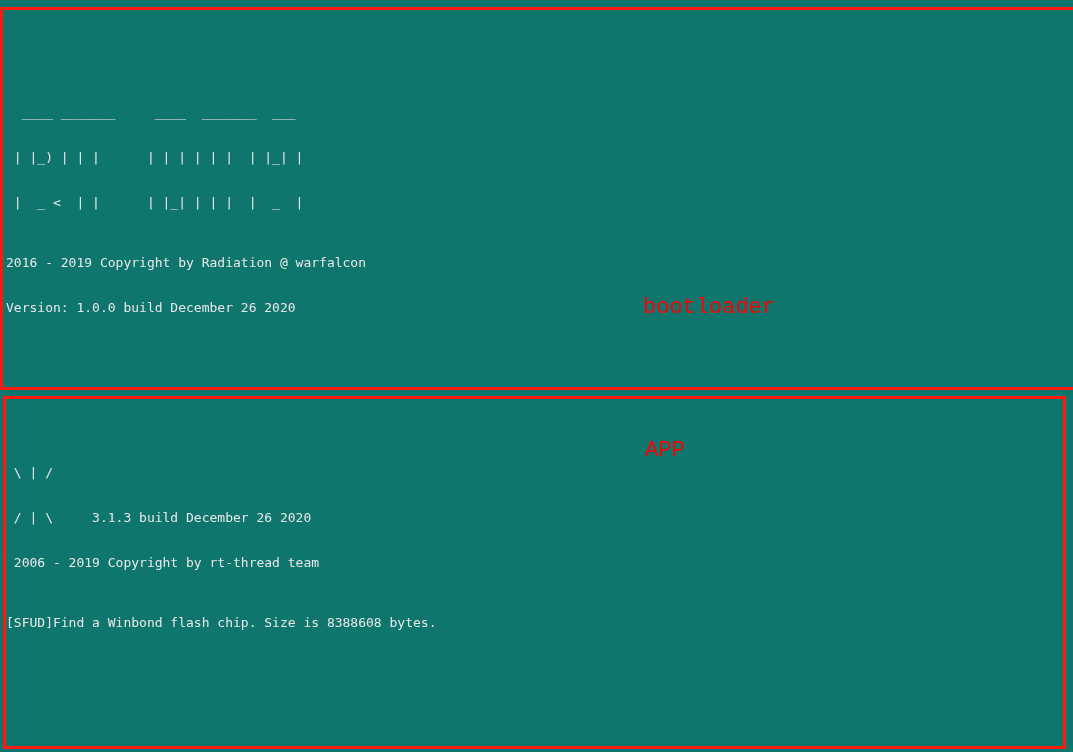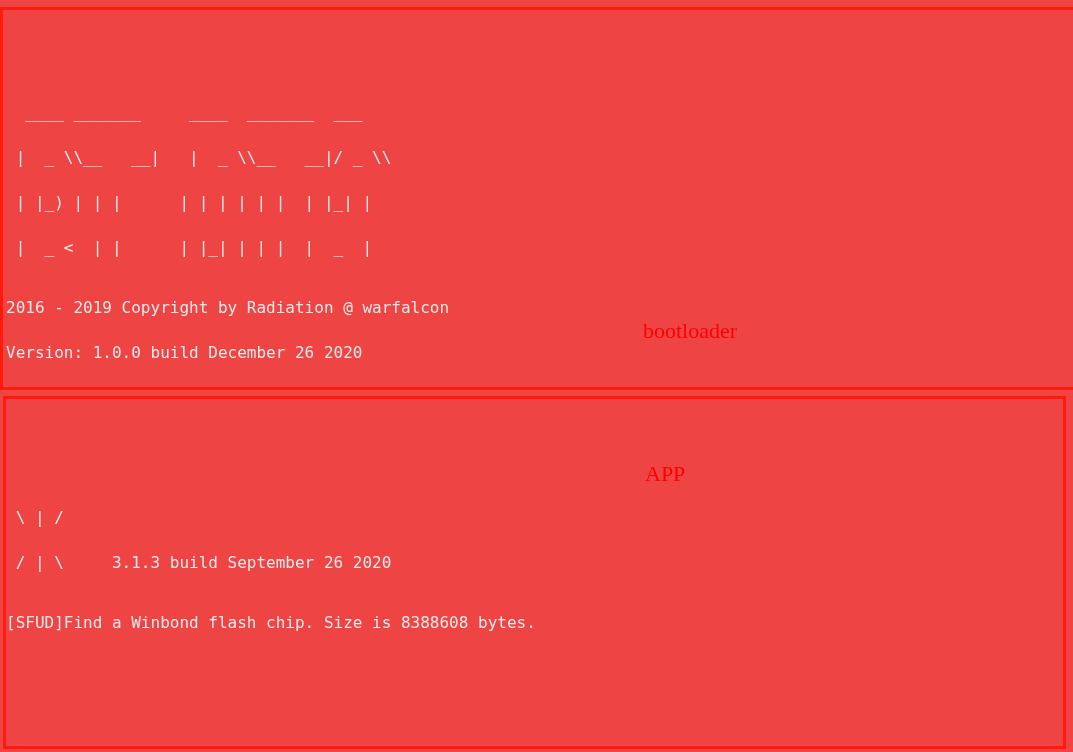--- a/index.html
+++ b/index.html
@@ -12,23 +12,23 @@
     height: 752px;
     position: relative;
     overflow: hidden;
     font-family: "DejaVu Sans Mono", "Liberation Mono", monospace;
   }
   #terminal {
     position: absolute;
     left: 0; top: 0;
     width: 1073px;
     height: 752px;
-    background: #ef4444;
+    background: #0f766e;
     color: #e8e8e8;
-    font-size: 16px;
+    font-size: 13px;
     line-height: 15px;
     white-space: pre;
     letter-spacing: 0px;
   }
   .blk {
     padding: 0;
     margin: 0;
   }
   .line {
     height: 15px;
@@ -52,53 +52,52 @@
   }
   #box-app {
     left: 3px;
     top: 396px;
     width: 1063px;
     height: 353px;
   }
   .redlabel {
     position: absolute;
     color: #ff0000;
-    font-family: Liberation Serif, serif;
+    font-family: Liberation Mono, monospace;
     font-size: 22px;
     font-weight: 400;
     white-space: pre;
-    margin-top: 23px;
   }
   #label-bootloader { left: 643px; top: 295px; }
   #label-app { left: 645px; top: 438px; }
 
   
   .sp { height: 15px; }
 </style>
 </head>
 <body>
 
 <div id="terminal">
 
   
   <div class="blk">
 
     <div class="line white">  ____ _______     ____  _______  ___  </div>
-    <div class="line white"> |  _ \\__   __|   |  _ \\__   __|/ _ \\ </div>
     <div class="line white"> | |_) | | |      | | | | | |  | |_| |</div>
     <div class="line white"> |  _ &lt;  | |      | |_| | | |  |  _  |</div>
 
     <div class="line white">2016 - 2019 Copyright by Radiation @ warfalcon</div>
     <div class="line white">Version: 1.0.0 build December 26 2020</div>
 
     <div class="line sp"> </div>
     <div class="line sp"> </div>
 
     <div class="line white"> \ | /</div>
-    <div class="line white"> / | \     3.1.3 build September 26 2020</div>
+    <div class="line white"> / | \     3.1.3 build December 26 2020</div>
+    <div class="line white"> 2006 - 2019 Copyright by rt-thread team</div>
 
     <div class="line white">[SFUD]Find a Winbond flash chip. Size is 8388608 bytes.</div>
     
 
     
     
 
     
     
     

